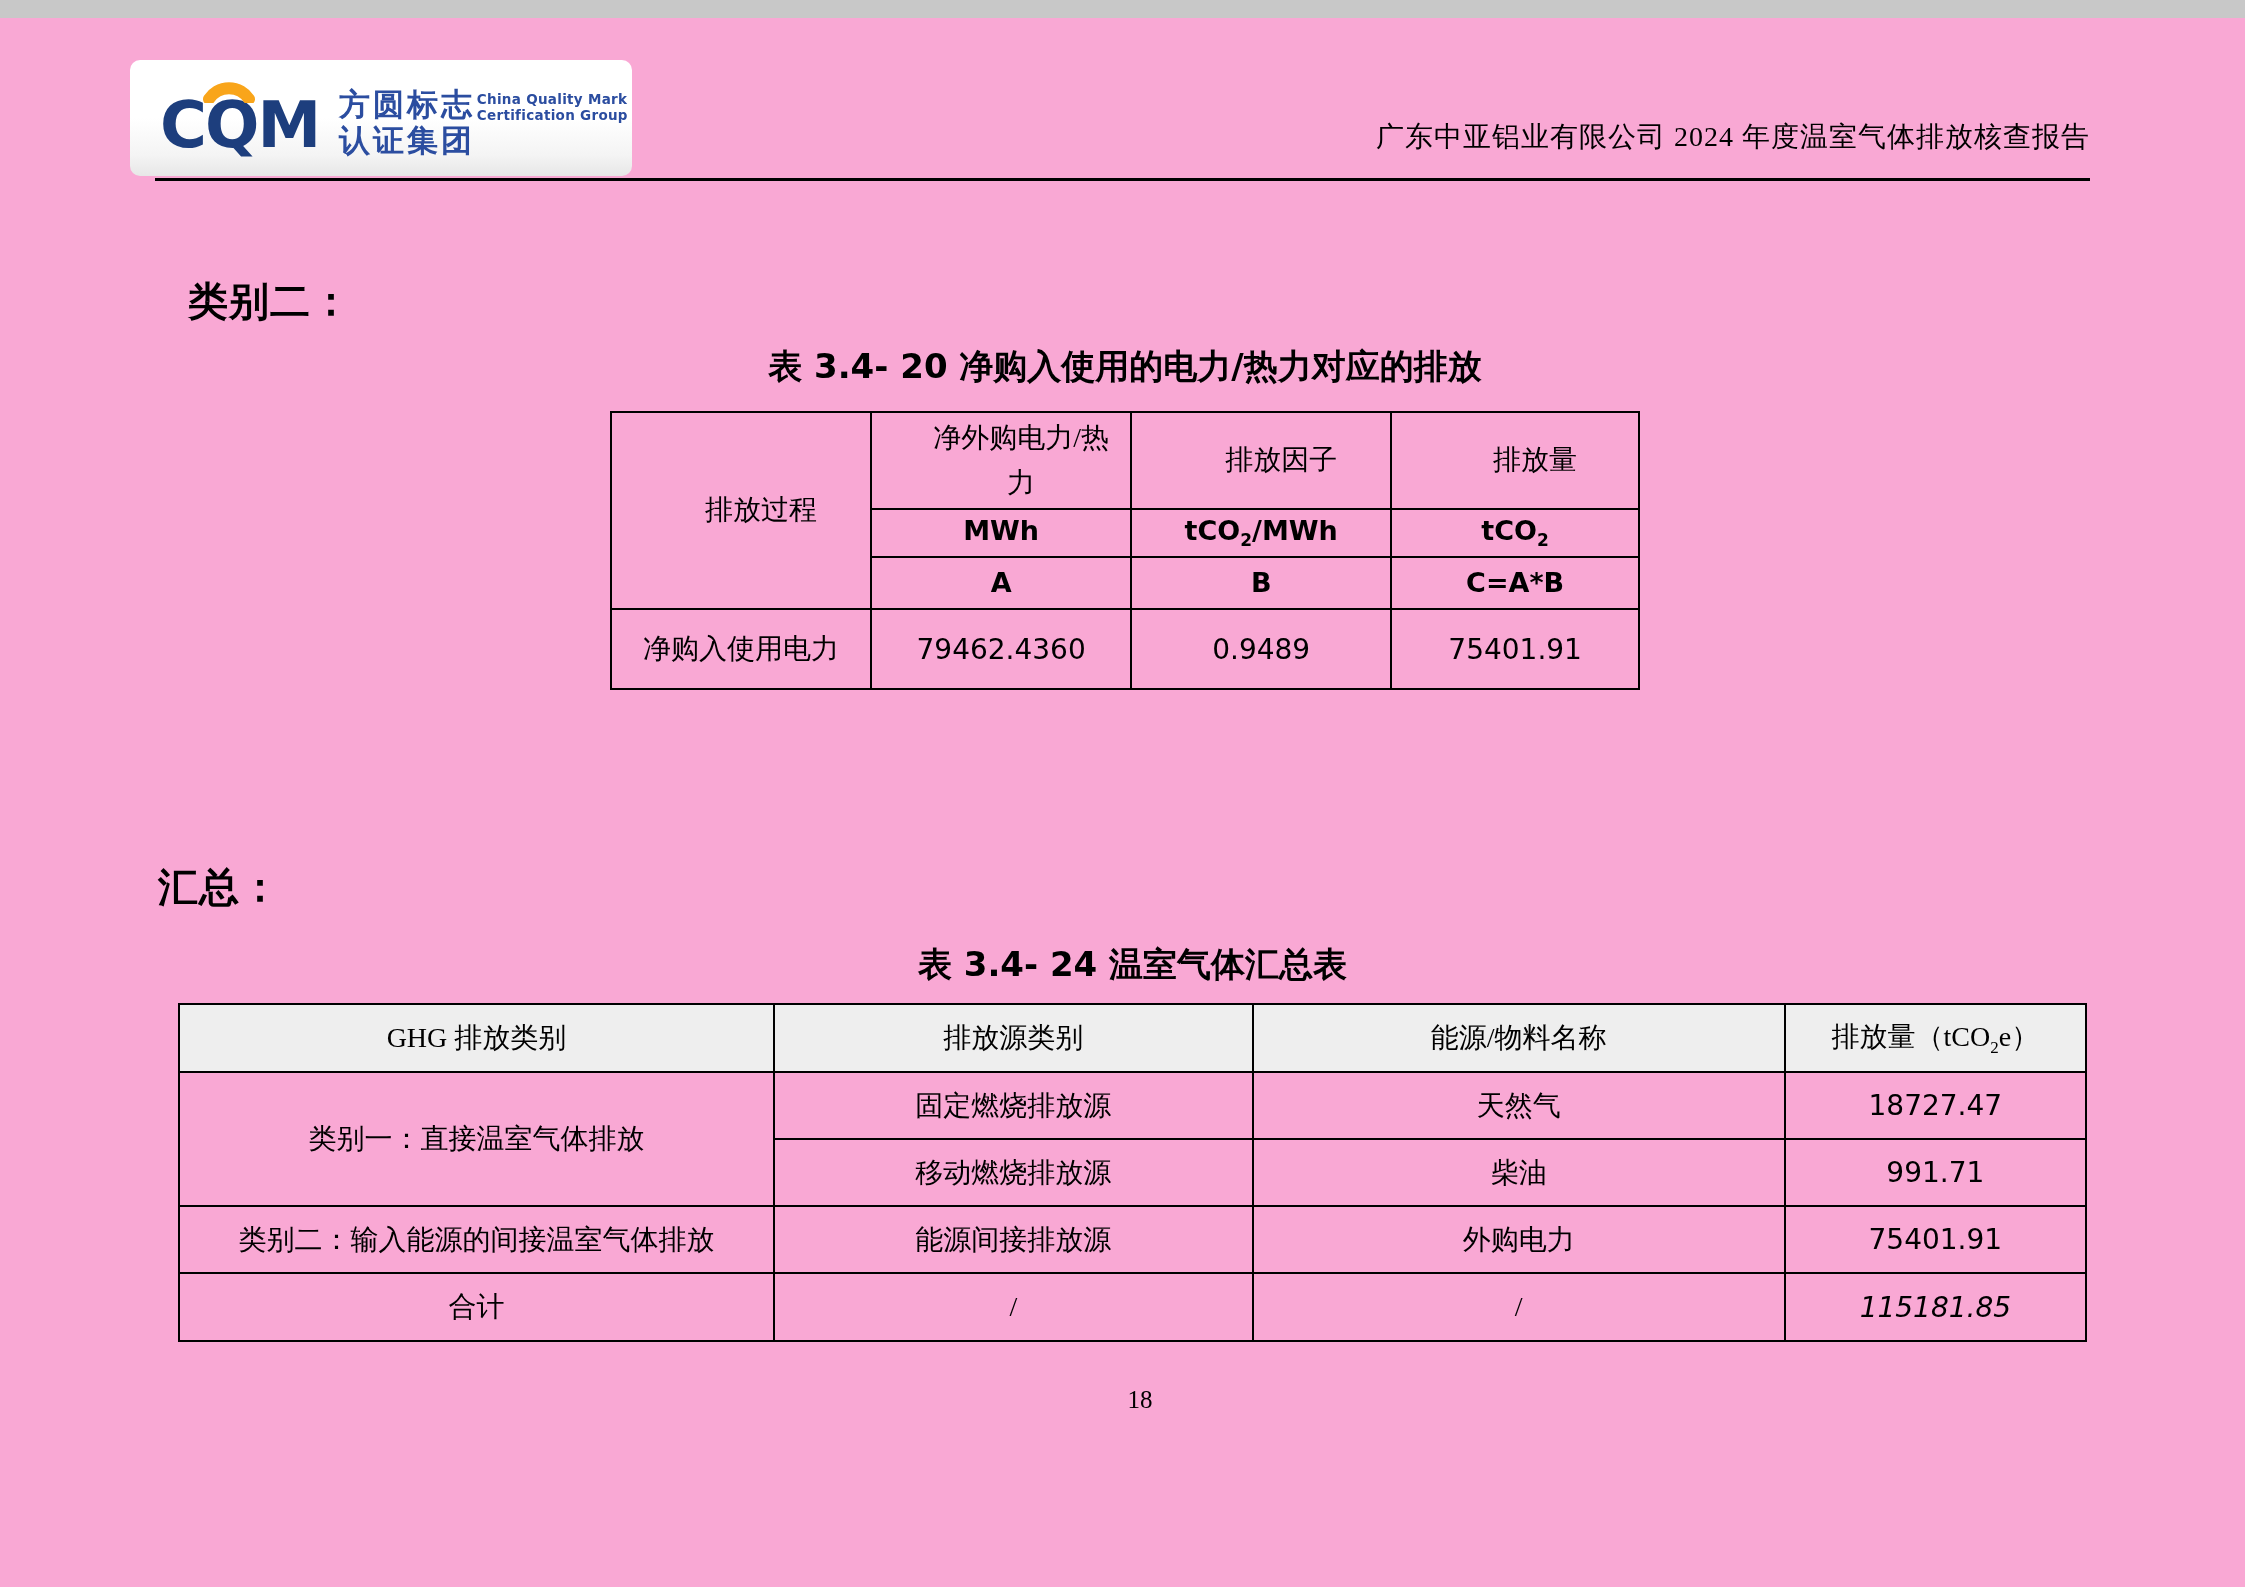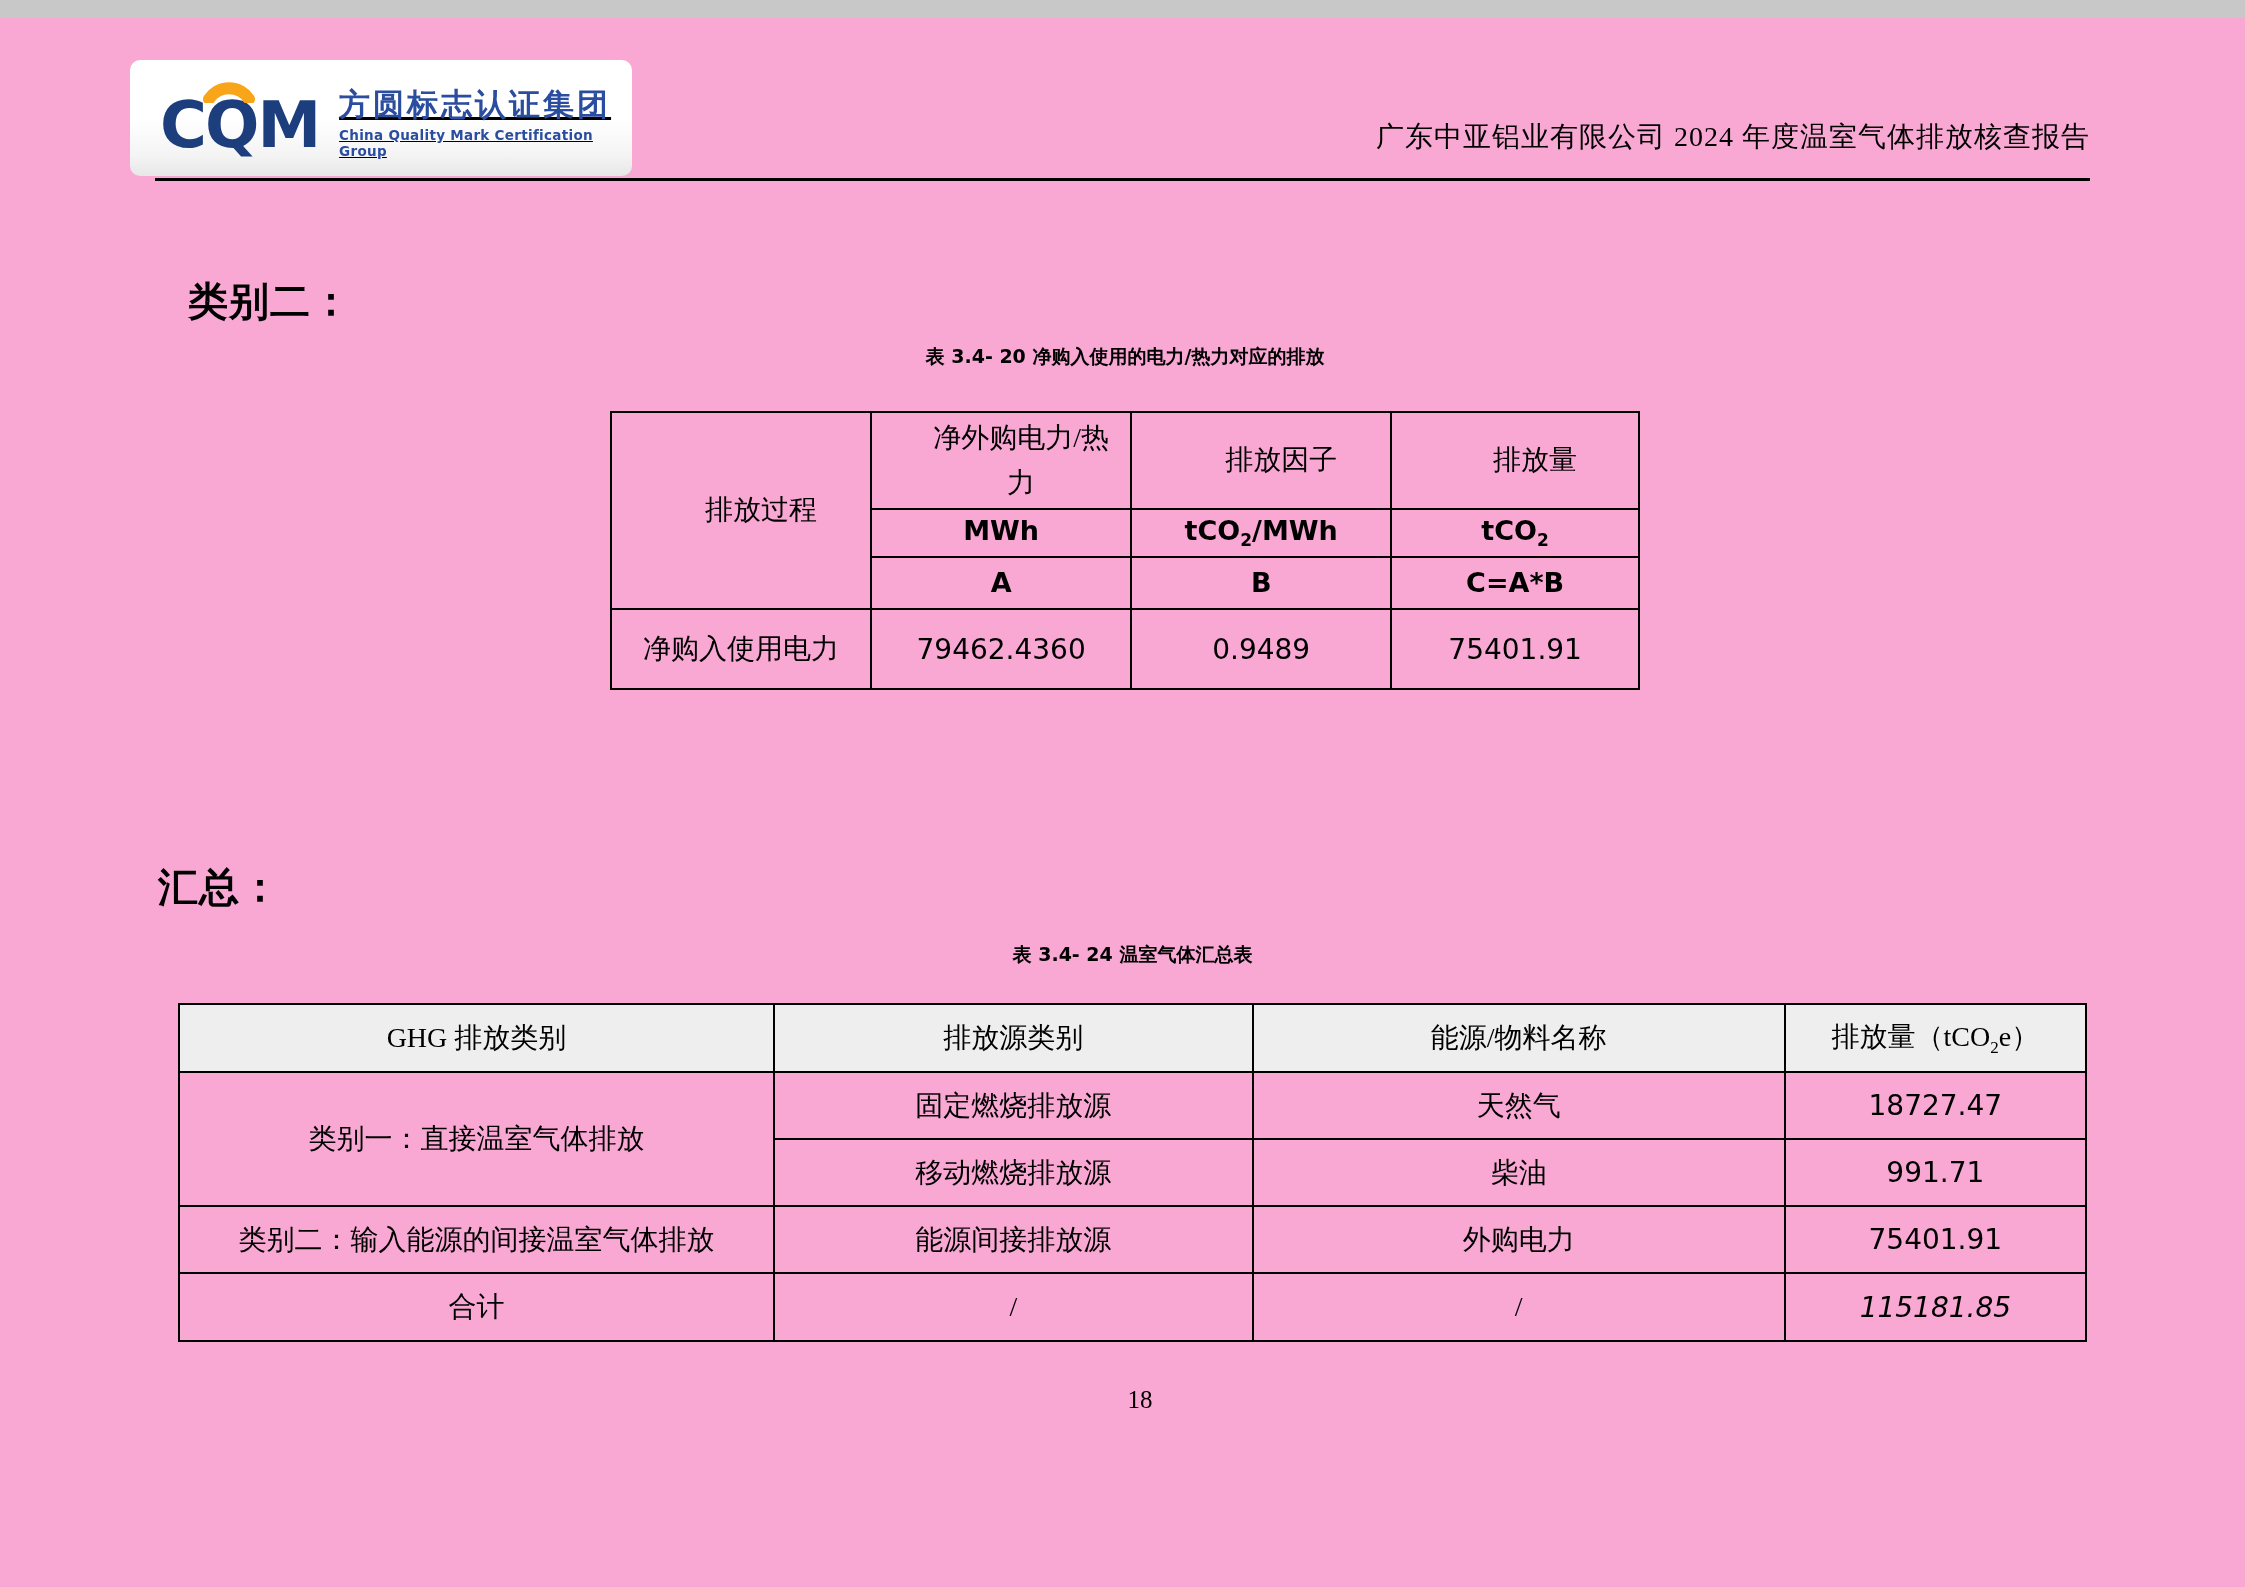--- a/index.html
+++ b/index.html
@@ -23,21 +23,21 @@
     padding-left:30px;
   }
   .cqm-wordmark {
     position:relative;
     font-family:"DejaVu Sans", sans-serif;
     font-weight:800; font-size:64px; line-height:1;
     color:#1d3e7d; letter-spacing:-2px;
     padding-top:14px;
   }
   .cqm-arc { position:absolute; top:-2px; left:42px; width:54px; height:26px; }
-  .logo-names { display:flex; flex-direction:column; padding-top:10px;text-decoration:underline; }
+  .logo-names { display:flex; flex-direction:row; padding-top:10px; }
   .logo-cn {
     font-family:"DejaVu Sans", sans-serif;
     font-weight:700; font-size:31px; color:#2b4da0; letter-spacing:3px; line-height:1.15;
   }
   .logo-en {
     font-family:"DejaVu Sans", sans-serif;
     font-weight:600; font-size:13.5px; color:#2b4da0; margin-top:4px; letter-spacing:0.3px;
   }
   .report-title {
     position:absolute; top:100px; left:155px; width:1935px;
@@ -46,21 +46,21 @@
   .header-rule {
     position:absolute; top:160px; left:155px; width:1935px; height:3px; background:#000;
   }
 
   
   .sec-label { position:absolute; font-size:40px; font-weight:700; letter-spacing:1px; }
   .sec1-label { left:188px; top:256px; }
   .sec2-label { left:158px; top:842px; }
   .table-title {
     position:absolute; text-align:center;
-    font-family:"DejaVu Sans", sans-serif; font-weight:700; font-size:19px;
+    font-family:"DejaVu Sans", sans-serif; font-weight:700; font-size:34px;
   }
   .t1-title { left:610px; width:1030px; top:326px; }
   .t2-title { left:178px; width:1909px; top:924px; }
 
   
   table { border-collapse:collapse; table-layout:fixed; }
   td, th {
     border:2px solid #000; text-align:center; vertical-align:middle;
     padding:2px 8px; font-weight:400; overflow:hidden;
   }

